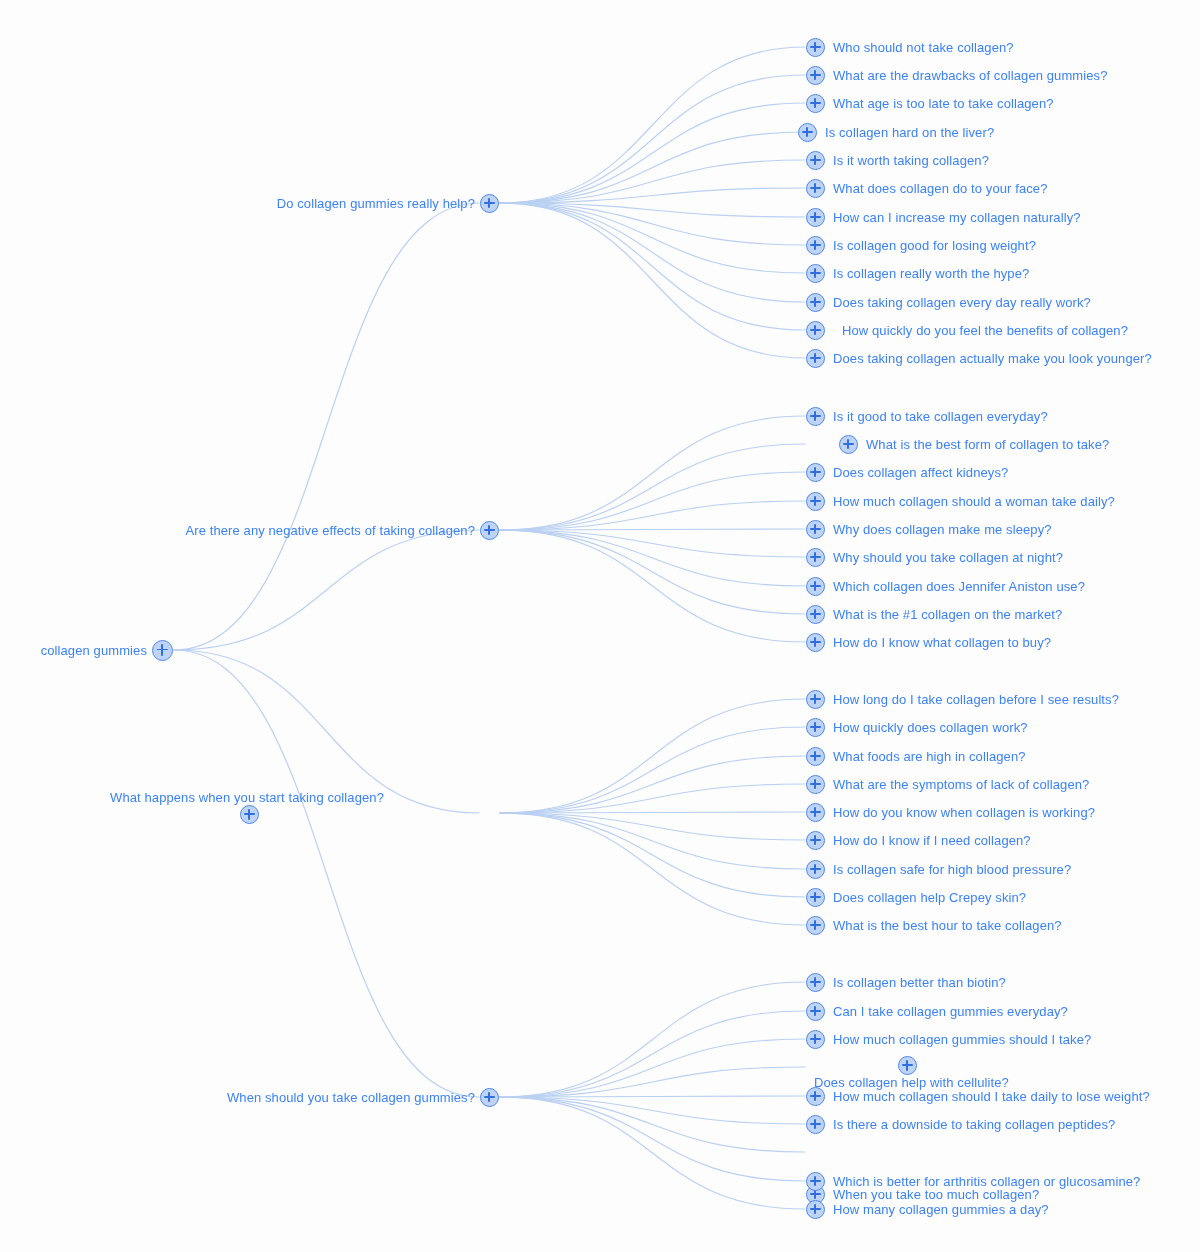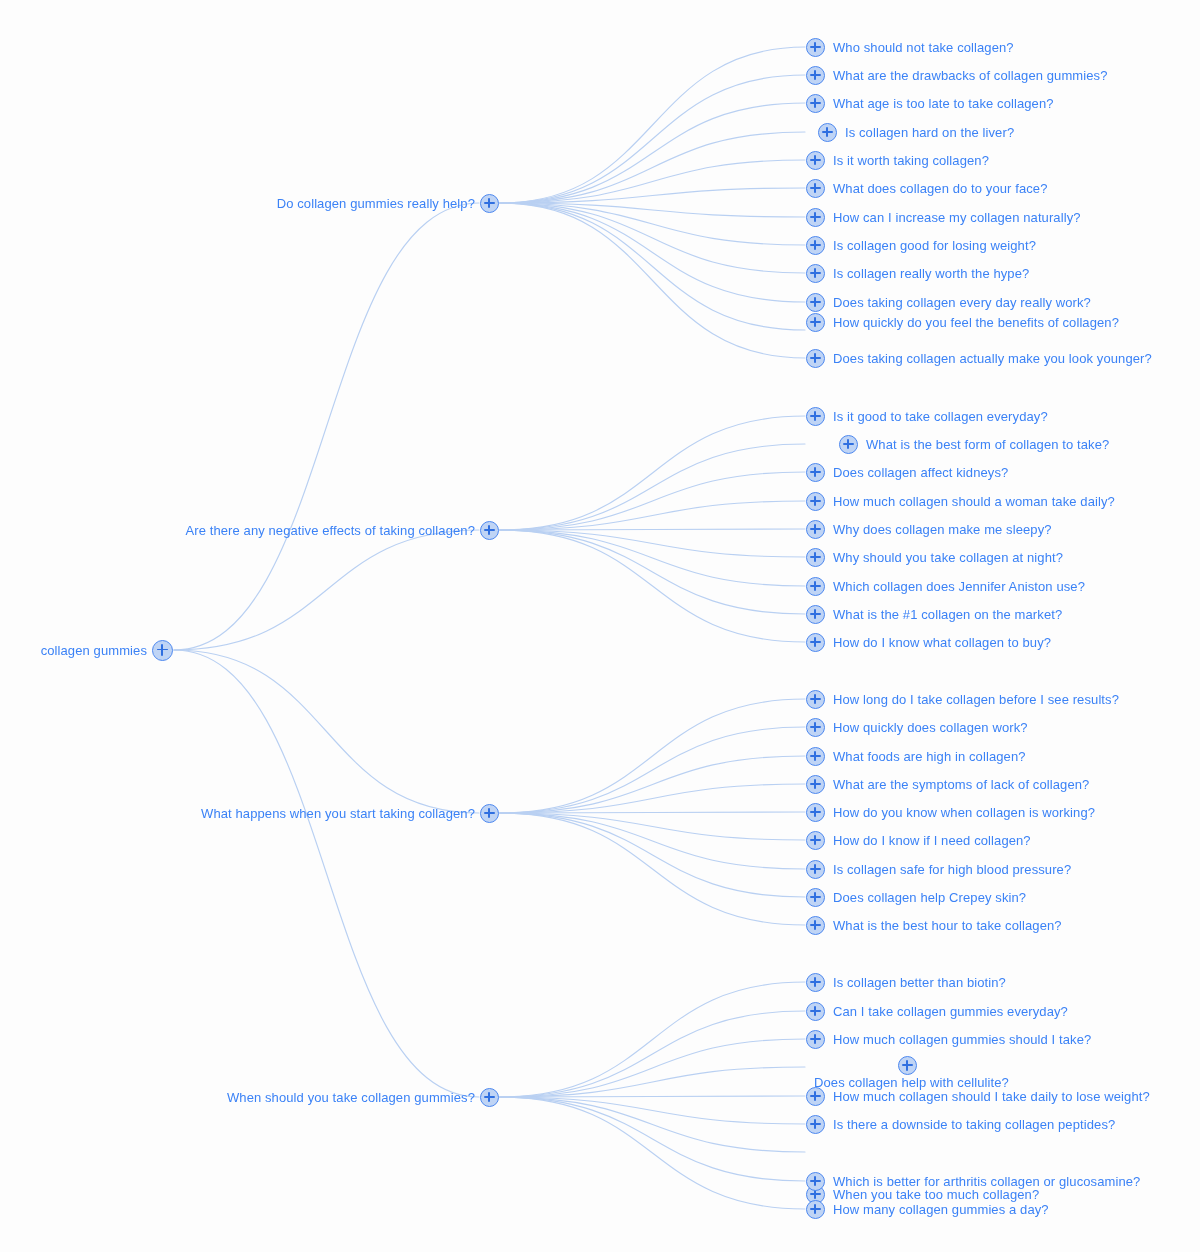--- a/index.html
+++ b/index.html
@@ -104,21 +104,21 @@
         <span class="node-label">Who should not take collagen?</span>
       </div>
       <div class="node right-label" style="top: 64px; left: 806px;">
         <span class="plus"></span>
         <span class="node-label">What are the drawbacks of collagen gummies?</span>
       </div>
       <div class="node right-label" style="top: 92px; left: 806px;">
         <span class="plus"></span>
         <span class="node-label">What age is too late to take collagen?</span>
       </div>
-      <div class="node right-label" style="top: 121px; left: 818px;">
+      <div class="node right-label" style="top: 121px; left: 798px;">
         <span class="plus"></span>
         <span class="node-label">Is collagen hard on the liver?</span>
       </div>
       <div class="node right-label" style="top: 149px; left: 806px;">
         <span class="plus"></span>
         <span class="node-label">Is it worth taking collagen?</span>
       </div>
       <div class="node right-label" style="top: 177px; left: 806px;">
         <span class="plus"></span>
         <span class="node-label">What does collagen do to your face?</span>
@@ -132,21 +132,21 @@
         <span class="node-label">Is collagen good for losing weight?</span>
       </div>
       <div class="node right-label" style="top: 262px; left: 806px;">
         <span class="plus"></span>
         <span class="node-label">Is collagen really worth the hype?</span>
       </div>
       <div class="node right-label" style="top: 291px; left: 806px;">
         <span class="plus"></span>
         <span class="node-label">Does taking collagen every day really work?</span>
       </div>
-      <div class="node right-label" style="top: 311px; left: 806px;">
+      <div class="node right-label" style="top: 319px; left: 806px; gap: 9px;">
         <span class="plus"></span>
         <span class="node-label">How quickly do you feel the benefits of collagen?</span>
       </div>
       <div class="node right-label" style="top: 347px; left: 806px;">
         <span class="plus"></span>
         <span class="node-label">Does taking collagen actually make you look younger?</span>
       </div>
       <div class="node left-label" style="top: 519px; left: 0px; width: 499px; justify-content: flex-end;">
         <span class="node-label">Are there any negative effects of taking collagen?</span>
         <span class="plus"></span>
@@ -180,21 +180,21 @@
         <span class="node-label">Which collagen does Jennifer Aniston use?</span>
       </div>
       <div class="node right-label" style="top: 603px; left: 806px;">
         <span class="plus"></span>
         <span class="node-label">What is the #1 collagen on the market?</span>
       </div>
       <div class="node right-label" style="top: 631px; left: 806px;">
         <span class="plus"></span>
         <span class="node-label">How do I know what collagen to buy?</span>
       </div>
-      <div class="node left-label" style="top: 802px; left: 0px; width: 499px; justify-content: flex-end;">
+      <div class="node left-label" style="top: 802px; left: 0px; width: 499px; justify-content: flex-end; flex-direction: column;">
         <span class="node-label">What happens when you start taking collagen?</span>
         <span class="plus"></span>
       </div>
       <div class="node right-label" style="top: 688px; left: 806px;">
         <span class="plus"></span>
         <span class="node-label">How long do I take collagen before I see results?</span>
       </div>
       <div class="node right-label" style="top: 716px; left: 806px;">
         <span class="plus"></span>
         <span class="node-label">How quickly does collagen work?</span>

